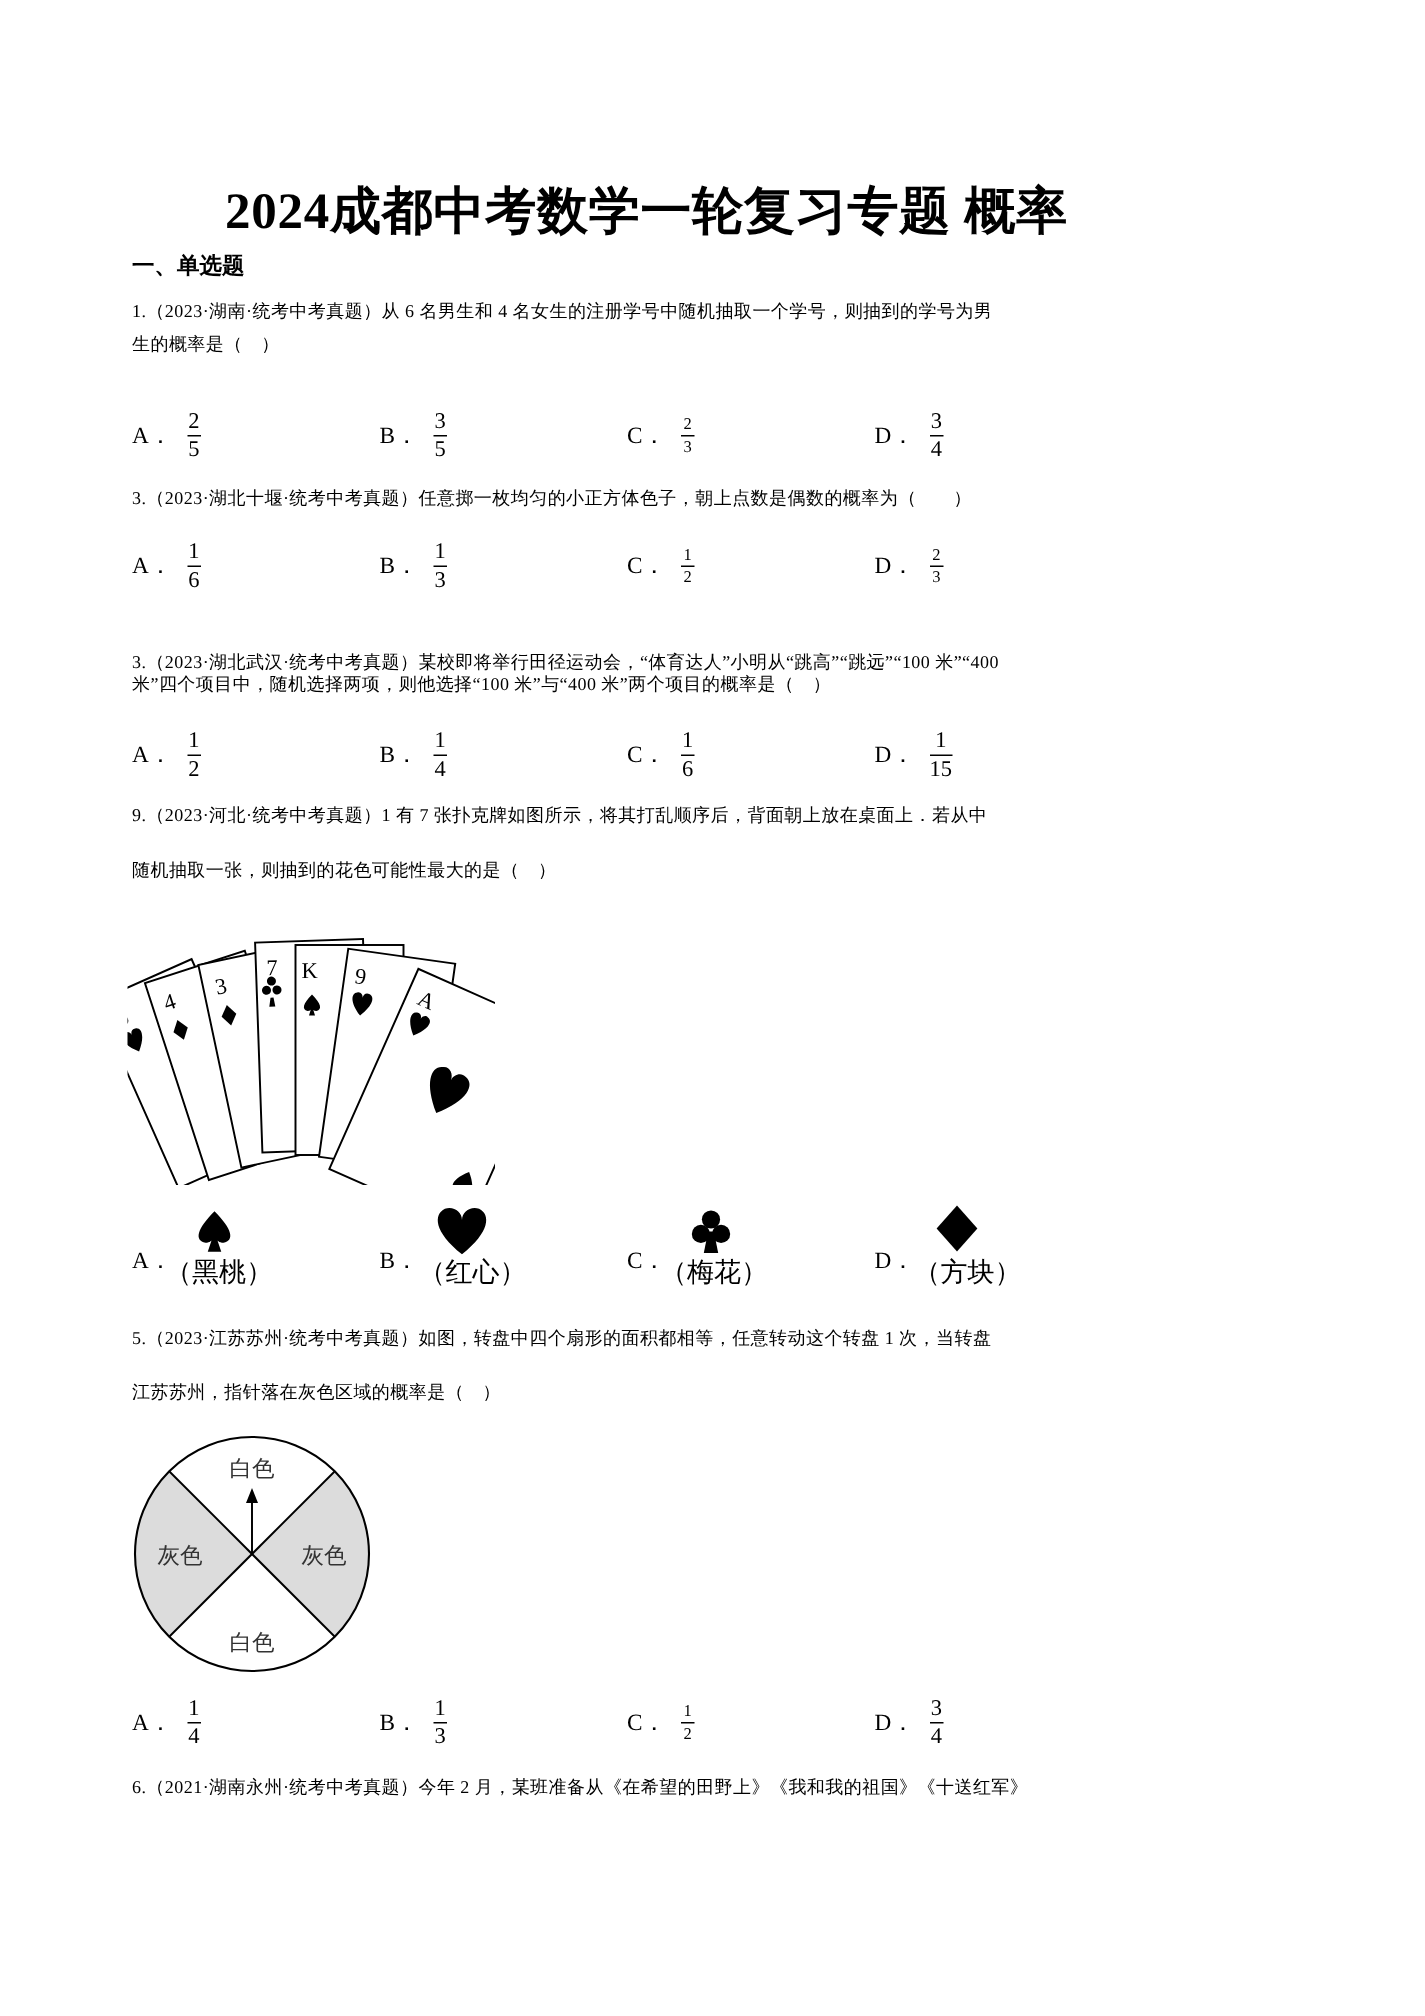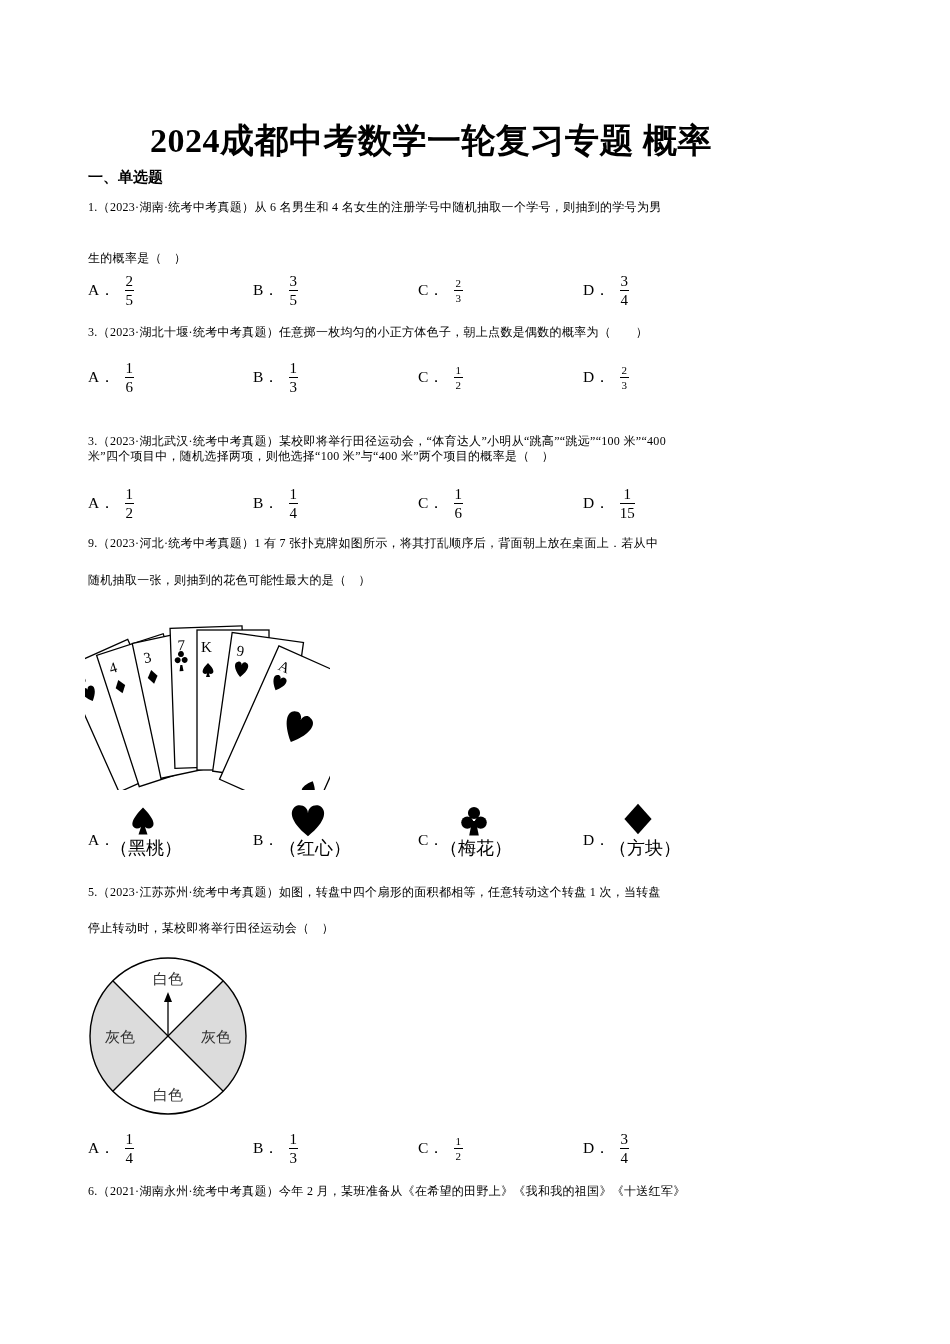--- a/index.html
+++ b/index.html
@@ -33,21 +33,21 @@
   .suit svg { position: absolute; top: 2px; }
   .suit .name { position: absolute; top: 36px; font-size: 18px; white-space: nowrap; font-family: Liberation Mono, monospace; }
 </style>
 </head>
 <body>
 
 <div class="title">2024成都中考数学一轮复习专题 概率</div>
 <div class="section">一、单选题</div>
 
 <div class="line" style="top:199px">1.（2023·湖南·统考中考真题）从 6 名男生和 4 名女生的注册学号中随机抽取一个学号，则抽到的学号为男</div>
-<div class="line" style="top:250px">生的概率是（　）</div>
+<div class="line" style="top:221px">生的概率是（　）</div>
 <div class="opts" style="top:267px">
   <div class="opt" style="left:0">
       <span class="lbl">A．</span>
       <span class="frac">
         <span>2</span>
         <span class="bar"></span>
         <span>5</span>
       </span>
     </div>
   <div class="opt" style="left:165px">
@@ -234,21 +234,21 @@
   <div class="suit" style="left:495px">
     <span class="lbl">D．</span>
     <svg style="left:38px" width="34" height="34" viewBox="-10 -10 20 20">
         <path d="M0,-9 L8,0 L0,9 L-8,0 Z" fill="#000"></path>
       </svg>
     <span class="name" style="left:26px">（方块）</span>
   </div>
 </div>
 
 <div class="line" style="top:884px">5.（2023·江苏苏州·统考中考真题）如图，转盘中四个扇形的面积都相等，任意转动这个转盘 1 次，当转盘</div>
-<div class="line" style="top:920px">停止转动时，某校即将举行田径运动会（　）</div>
+<div class="line" style="top:920px">江苏苏州，指针落在灰色区域的概率是（　）</div>
 
 <svg style="position:absolute;left:86px;top:954px" width="164" height="164" viewBox="0 0 164 164" font-family="DejaVu Sans, sans-serif">
   <circle cx="82" cy="82" r="78" fill="#fff"></circle>
   <path d="M82,82 L26.8,26.8 A78,78 0 0 0 26.8,137.2 Z" fill="#dcdcdc"></path>
   <path d="M82,82 L137.2,26.8 A78,78 0 0 1 137.2,137.2 Z" fill="#dcdcdc"></path>
   <circle cx="82" cy="82" r="78" fill="none" stroke="#000" stroke-width="1.4"></circle>
   <line x1="26.8" y1="26.8" x2="137.2" y2="137.2" stroke="#000" stroke-width="1.3"></line>
   <line x1="137.2" y1="26.8" x2="26.8" y2="137.2" stroke="#000" stroke-width="1.3"></line>
   <line x1="82" y1="82" x2="82" y2="46" stroke="#000" stroke-width="1.3"></line>
   <path d="M78,48 L82,38 L86,48 Z" fill="#000"></path>

